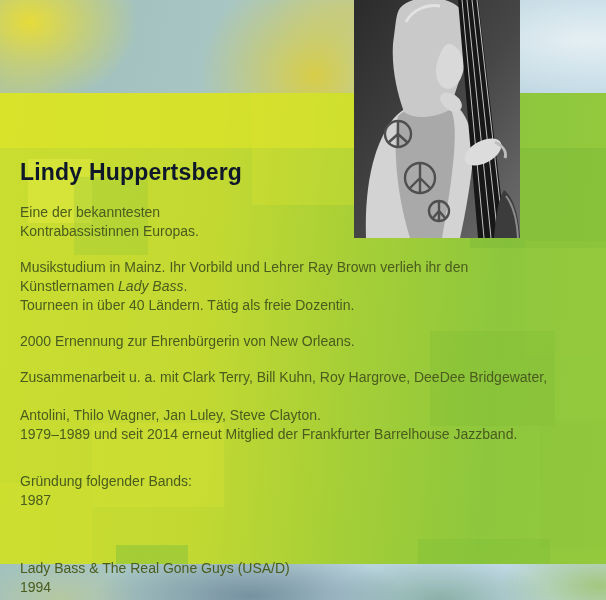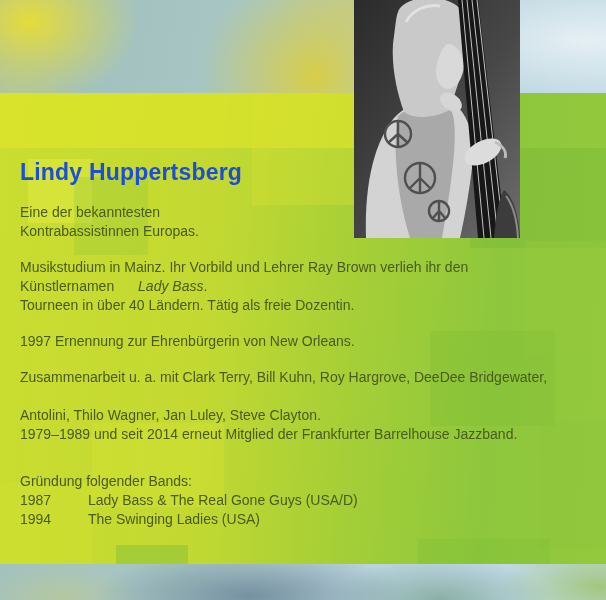--- a/index.html
+++ b/index.html
@@ -32,25 +32,25 @@
   
   .photo { position:absolute; left:354px; top:0; width:166px; height:238px; margin:0; }
   .photo svg { display:block; width:100%; height:100%; }
   
   .content {
     position:absolute; inset:0; color:#4a5c1e;
     font-size:14px; line-height:19px;
   }
   .title {
     position:absolute; left:20px; top:158px; margin:0;
-    font-size:23px; line-height:28px; font-weight:bold; color:#1d4ed8; letter-spacing:.2px;
+    font-size:23px; line-height:28px; font-weight:bold; color:#0f172a; letter-spacing:.2px;
   }
   .para { position:absolute; left:20px; right:8px; margin:0; }
-  .italic { font-style:italic;margin-left:20px; }
-  .band-row { display:flex; }
+  .italic { font-style:italic; }
+  .band-row { display:flex;flex-direction:column; }
   .year { display:inline-block; width:68px; flex:0 0 68px; }
 </style>
 </head>
 <body>
 
 <div class="backdrop"></div>
 
 <div class="panel">
   <div class="patch" style="left:0;top:0;width:354px;height:55px;background:rgba(228,231,38,.55)"></div>
   <div class="patch" style="left:252px;top:0;width:102px;height:112px;background:rgba(222,228,50,.30)"></div>
@@ -113,21 +113,21 @@
   </svg>
 </figure>
 
 <div class="content">
   <h1 class="title">Lindy Huppertsberg</h1>
 
   <p class="para" style="top:203px"><span>Eine der bekanntesten</span><br><span>Kontrabassistinnen Europas.</span></p>
 
   <p class="para" style="top:258px"><span>Musikstudium in Mainz. Ihr Vorbild und Lehrer Ray Brown verlieh ihr den</span><br><span>Künstlernamen </span><span class="italic">Lady Bass</span><span>.</span><br><span>Tourneen in über 40 Ländern. Tätig als freie Dozentin.</span></p>
 
-  <p class="para" style="top:332px">1997 Ernennung zur Ehrenbürgerin von New Orleans.</p>
+  <p class="para" style="top:332px">2000 Ernennung zur Ehrenbürgerin von New Orleans.</p>
 
   <p class="para" style="top:368px"><span>Zusammenarbeit u. a. mit Clark Terry, Bill Kuhn, Roy Hargrove, DeeDee Bridgewater,</span><br><br><span>Antolini, Thilo Wagner, Jan Luley, Steve Clayton.</span></p>
 
   <p class="para" style="top:425px">1979–1989 und seit 2014 erneut Mitglied der Frankfurter Barrelhouse Jazzband.</p>
 
   <div class="para" style="top:472px">
     <div>Gründung folgender Bands:</div>
     <div class="band-row">
       <span class="year">1987</span>
       <span>Lady Bass &amp; The Real Gone Guys (USA/D)</span>

